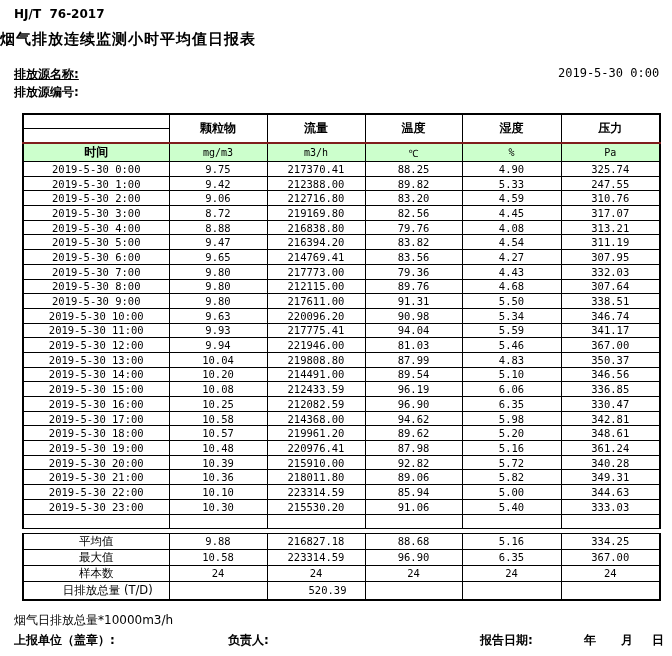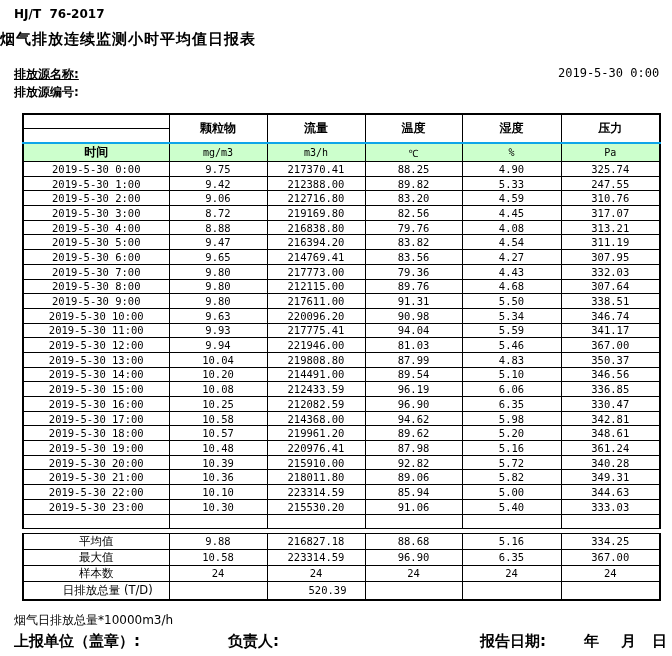--- a/index.html
+++ b/index.html
@@ -17,28 +17,28 @@
   table{border-collapse:collapse;table-layout:fixed;width:637px;}
   table.main{border:2px solid #000;border-bottom-width:1px;}
   table.sum{border:2px solid #000;border-top-width:1px;margin-top:4px;}
   td{
     border:1px solid #000;padding:0;text-align:center;vertical-align:middle;
     font-size:10.5px;font-family:"DejaVu Sans Mono",monospace;
     height:13.7px;overflow:hidden;white-space:nowrap;
   }
   .headrow td{height:13px;}
   .col-head{font-family:"DejaVu Sans",sans-serif;font-weight:bold;font-size:12px;}
-  .unit-row td{background:var(--header-green,#ccffcc);border-top:2px solid #0ea5e9;height:15px;font-size:10px;}
+  .unit-row td{background:var(--header-green,#ccffcc);border-top:2px solid #7f1d1d;height:15px;font-size:10px;}
   .time-head{font-family:"DejaVu Sans",sans-serif !important;font-weight:bold;font-size:12px !important;}
   .empty-row td{height:13px;}
   .sum .label{font-family:"DejaVu Sans",sans-serif;font-size:11.5px;}
   .sum .total-row td{height:17px;padding-left:23px;}
 
   .foot-note{position:absolute;left:14px;top:612px;font-size:12px;font-weight:normal;}
-  .foot-line{position:absolute;top:632px;font-size:15px;font-weight:bold;}
+  .foot-line{position:absolute;top:632px;font-size:12px;font-weight:bold;}
   .f-unit{left:14px;} .f-resp{left:228px;} .f-rept{left:349px;margin-top:32px;} .f-date{left:480px;}
   .f-year{left:584px;} .f-month{left:621px;} .f-day{left:652px;}
 </style>
 </head>
 <body>
 
 <div class="standard">HJ/T  76-2017</div>
 <div class="title">烟气排放连续监测小时平均值日报表</div>
 <div class="src-name">排放源名称:</div>
 <div class="datetime">2019-5-30 0:00</div>

